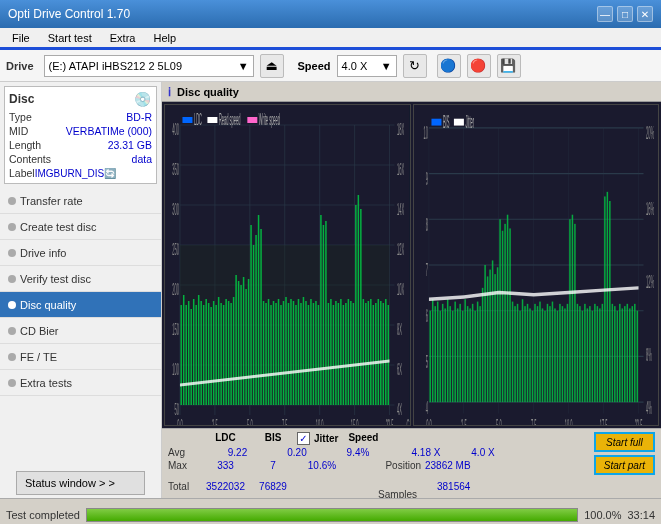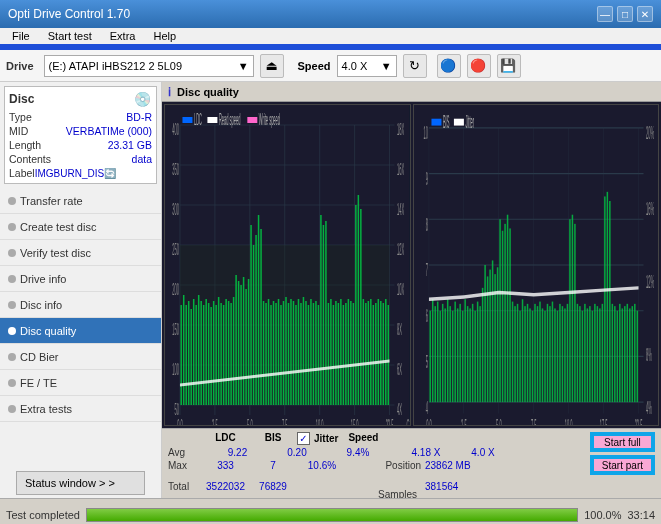--- a/index.html
+++ b/index.html
@@ -23,21 +23,21 @@
       background: rgba(255,255,255,0.2);
       border: 1px solid rgba(255,255,255,0.4);
       color: white; font-size: 10px;
       display: flex; align-items: center; justify-content: center;
       cursor: pointer; border-radius: 2px;
     }
 
     
     .menu-bar {
       background: #f0f0f0;
-      border-bottom: 6px solid #1d4ed8;
+      border-bottom: 3px solid #1d4ed8;
       height: 22px;
       display: flex;
       align-items: center;
       padding: 0 4px;
       gap: 2px;
     }
     .menu-item {
       padding: 2px 8px;
       cursor: pointer;
       font-size: 11px;
@@ -162,23 +162,23 @@
       background: #d4d0c8;
       border-top: 1px solid #aaa;
       height: 70px;
       padding: 3px 6px;
     }
 
     .jitter-area { display: flex; align-items: center; gap: 4px; }
     .checkbox { width: 13px; height: 13px; background: white; border: 1px solid #666; display: flex; align-items: center; justify-content: center; font-size: 10px; color: #0000cc; }
     .start-btns { display: flex; flex-direction: column; gap: 3px; margin-left: auto; }
     .start-btn {
-      background: #f9a8d4; border: 4px solid #0ea5e9;
+      background: #eab308; border: 2px solid #0ea5e9;
       height: 20px; padding: 0 8px; cursor: pointer;
-      font-size: 10px; white-space: nowrap;
+      font-size: 10px; white-space: nowrap; font-style: italic;
     }
 
     
     .progress-bar-area {
       height: 26px; background: #d4d0c8;
       border-top: 1px solid #aaa;
       display: flex; align-items: center;
       padding: 16px 6px; gap: 6px;
     }
     .progress-bar-bg {
@@ -266,29 +266,25 @@
       <div class="nav-item">
         <div class="nav-item-dot"></div>
         <span>Transfer rate</span>
       </div>
       <div class="nav-item">
         <div class="nav-item-dot"></div>
         <span>Create test disc</span>
       </div>
       <div class="nav-item">
         <div class="nav-item-dot"></div>
+        <span>Drive info</span>
+      </div>
+      <div class="nav-item">
+        <div class="nav-item-dot"></div>
         <span>Verify test disc</span>
-      </div>
-      <div class="nav-item">
-        <div class="nav-item-dot"></div>
-        <span>Drive info</span>
-      </div>
-      <div class="nav-item">
-        <div class="nav-item-dot"></div>
-        <span>Disc info</span>
       </div>
       <div class="nav-item active">
         <div class="nav-item-dot"></div>
         <span>Disc quality</span>
       </div>
       <div class="nav-item">
         <div class="nav-item-dot"></div>
         <span>CD Bier</span>
       </div>
       <div class="nav-item">
@@ -635,21 +631,21 @@
             <span style="width:50px; font-size:10px; color:#0000cc; text-align:center; margin-left:4px;">10.6%</span>
             <span style="width:70px; font-size:10px; color:#333; text-align:right; margin-left:4px;">Position</span>
             <span style="width:60px; font-size:10px; color:#0000cc; margin-left:4px;">23862 MB</span>
           </div>
 
           <div style="display:flex; gap:0; align-items:center;">
             <span style="width:30px; font-size:10px; color:#333;">Total</span>
             <span style="width:55px; font-size:10px; color:#0000cc; text-align:center;">3522032</span>
             <span style="width:40px; font-size:10px; color:#0000cc; text-align:center;">76829</span>
             <span style="width:70px; font-size:10px; color:#333; text-align:right; margin-left:54px;margin-top:16px;">Samples</span>
-            <span style="width:60px; font-size:10px; color:#0000cc; margin-left:8px;">381564</span>
+            <span style="width:60px; font-size:10px; color:#0000cc; margin-left:20px;">381564</span>
           </div>
         </div>
 
         <div class="start-btns">
           <button class="start-btn">Start full</button>
           <button class="start-btn">Start part</button>
         </div>
       </div>
     </div>
   </div>

